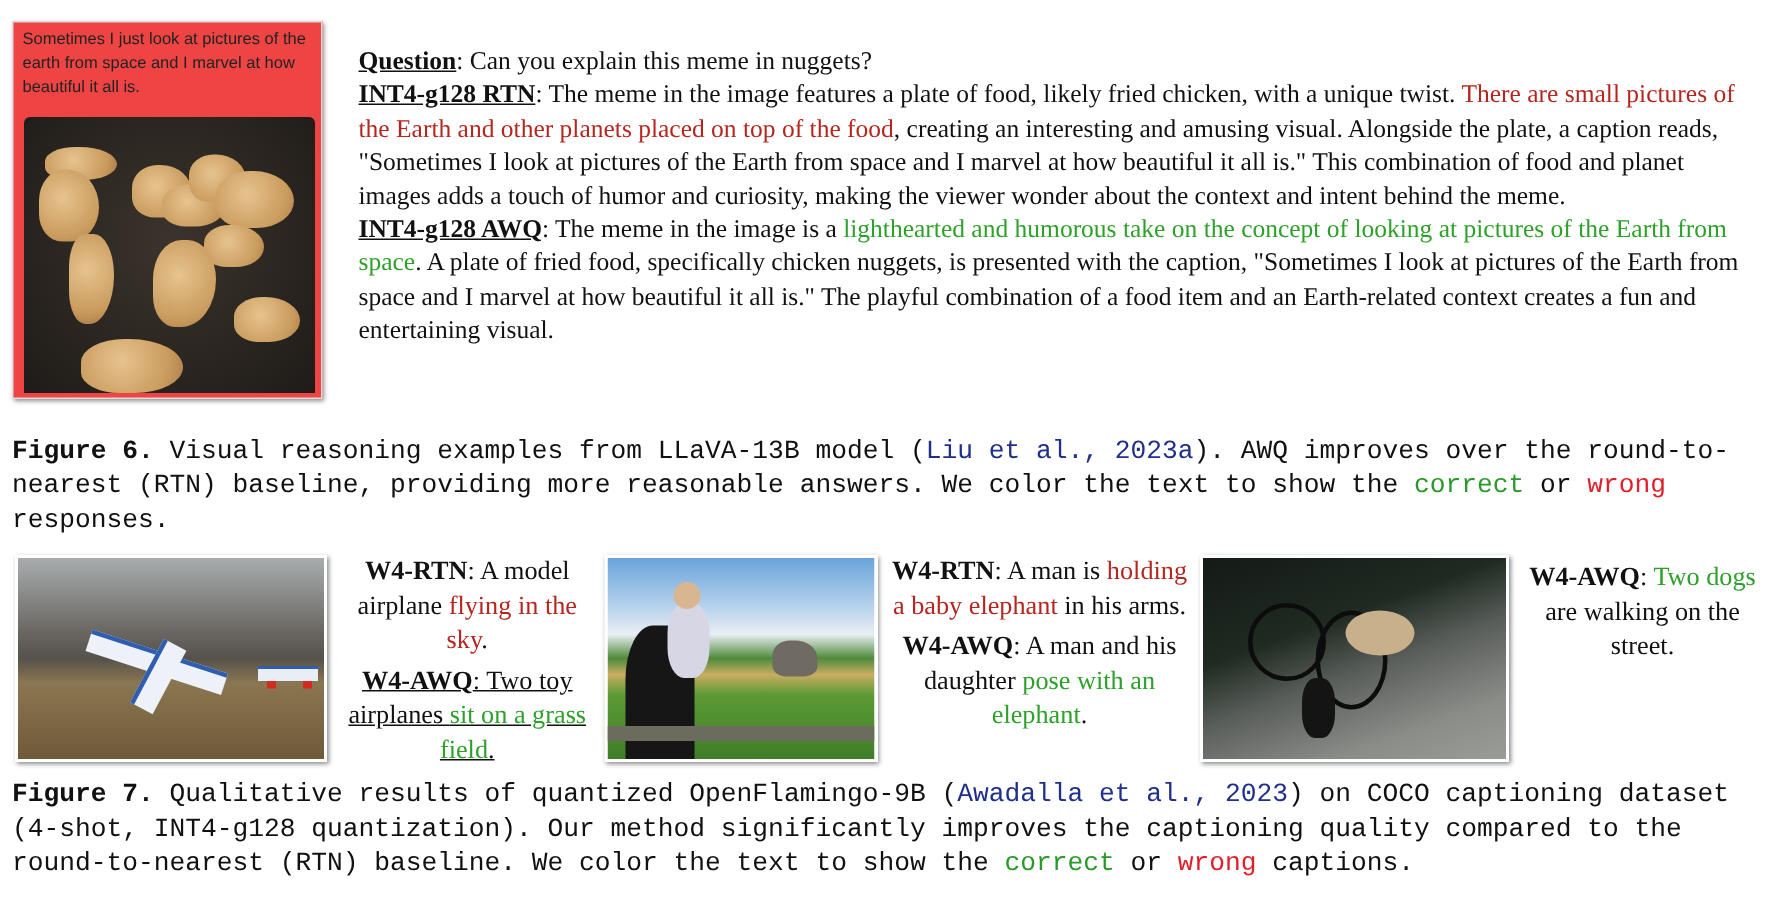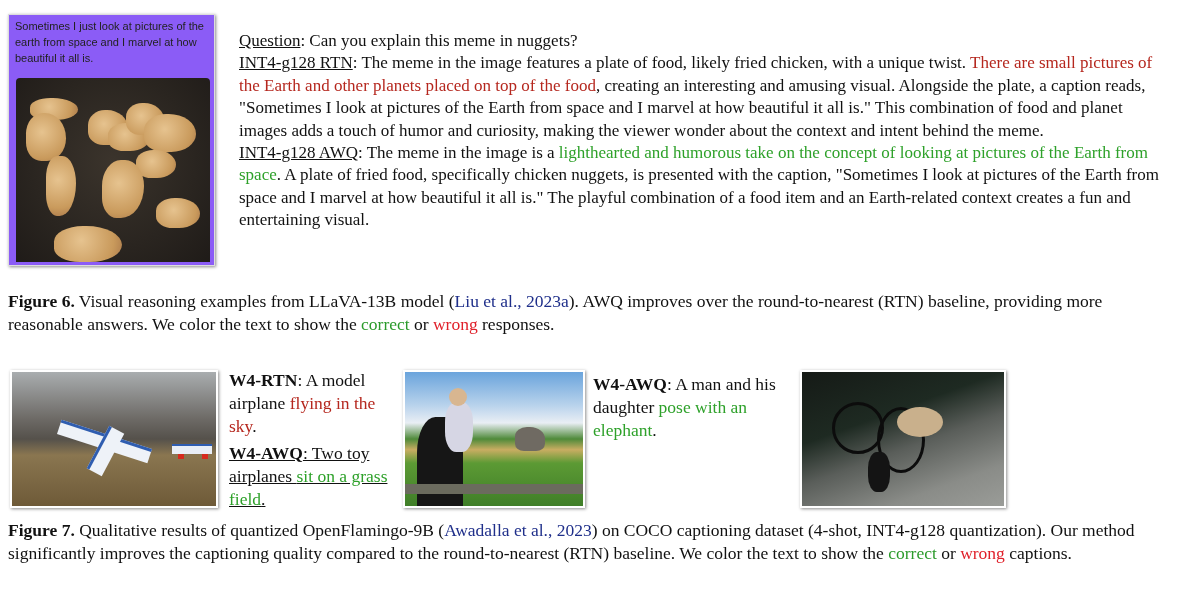--- a/index.html
+++ b/index.html
@@ -3,43 +3,43 @@
 <meta charset="utf-8">
 <style>
   html, body { margin: 0; padding: 0; background: #ffffff; }
   body { width: 1179px; height: 615px; position: relative; overflow: hidden;
          font-family: "Liberation Serif", "DejaVu Serif", serif; color: #111; }
   .red { color: #b5271e; }
   .green { color: #2ea12a; }
   .cap-red { color: #e0202a; }
   .cap-green { color: #2a9a2a; }
   .cite { color: #1f2f8a; }
-  b.u { text-decoration: underline; font-weight: normal; }
+  b.u { text-decoration: underline; font-weight: bold; }
 
   
   .meme { position: absolute; left: 8px; top: 14px; width: 207px; height: 252px;
-          background: #8b5cf6; box-shadow: 1px 1px 3px rgba(0,0,0,0.45); border: 1px solid #ddd; box-sizing: border-box; }
+          background: #ef4444; box-shadow: 1px 1px 3px rgba(0,0,0,0.45); border: 1px solid #ddd; box-sizing: border-box; }
   .meme-text { position: absolute; left: 6px; top: 3px; width: 200px;
                font-family: "Liberation Sans", "DejaVu Sans", sans-serif; font-size: 11px; line-height: 16px; color: #222; }
   .meme-img { position: absolute; left: 7px; top: 63px; width: 194px; height: 184px; border-radius: 4px 4px 0 0;
               background: radial-gradient(ellipse at 50% 45%, #3b342c 0%, #2a2520 60%, #1f1b18 100%); overflow: hidden; }
   .nug { position: absolute; background: radial-gradient(circle at 40% 40%, #e6c38f, #c99a5c 70%, #a9784a);
          border-radius: 45% 55% 50% 40%; }
 
   
   .qa { position: absolute; left: 239px; top: 30px; width: 930px; font-size: 17px; line-height: 22.4px; }
   .qa p { margin: 0; }
 
-  .caption { position: absolute; left: 8px; font-size: 17.5px; line-height: 23px; width: 1165px; }
+  .caption { position: absolute; left: 8px; font-size: 17.5px; line-height: 23px; width: 1165px; font-family: Liberation Mono, monospace; }
   .caption b { font-weight: bold; }
 
   
   .photo { position: absolute; box-shadow: 1px 1px 3px rgba(0,0,0,0.45); border: 2px solid #fff; overflow: hidden; }
   .ex-text { position: absolute; font-size: 17.5px; line-height: 23px; }
-  .ex-text p { margin: 0 0 0 0; }
+  .ex-text p { margin: 0 0 0 0; text-align: center; }
   .ex-text p + p { margin-top: 0; }
 </style>
 </head>
 <body>
 
 <div class="meme">
   <div class="meme-text">Sometimes I just look at pictures of the earth from space and I marvel at how beautiful it all is.</div>
   <div class="meme-img">
     <div class="nug" style="left:14px;top:20px;width:48px;height:22px;"></div>
     <div class="nug" style="left:10px;top:35px;width:40px;height:48px;"></div>
@@ -84,27 +84,29 @@
 </div>
 
 <div class="photo" style="left:403px;top:370px;width:178px;height:134px;background:linear-gradient(180deg,#6aa4dc 0%,#b9d3ec 25%,#e9eef4 38%,#4f8a3a 50%,#c9ad62 58%,#5c9a34 68%,#3f7e28 100%);">
   <div style="position:absolute;left:110px;top:55px;width:30px;height:24px;background:#6f6a62;border-radius:40% 50% 30% 30%;"></div>
   <div style="position:absolute;left:12px;top:45px;width:46px;height:90px;background:#161616;border-radius:40% 40% 0 0;"></div>
   <div style="position:absolute;left:40px;top:30px;width:28px;height:50px;background:#d6d6e4;border-radius:40%;"></div>
   <div style="position:absolute;left:44px;top:16px;width:18px;height:18px;background:#d8b690;border-radius:50%;"></div>
   <div style="position:absolute;left:0;top:112px;width:178px;height:10px;background:#6b6b5e;"></div>
 </div>
 <div class="ex-text" style="left:593px;top:369px;width:200px;">
+  <p><b>W4-RTN</b><span>: A man is </span><span class="red">holding a baby elephant</span><span> in his arms.</span></p>
   <p style="margin-top:4px;"><b>W4-AWQ</b><span>: A man and his daughter </span><span class="green">pose with an elephant</span><span>.</span></p>
 </div>
 
 <div class="photo" style="left:800px;top:370px;width:202px;height:134px;background:linear-gradient(160deg,#151a16 0%,#1e2a22 35%,#5a5e5a 55%,#8a8c88 80%,#9a9c98 100%);">
   <div style="position:absolute;left:30px;top:30px;width:46px;height:46px;border:3px solid #0c0c0c;border-radius:50%;"></div>
   <div style="position:absolute;left:75px;top:35px;width:42px;height:60px;border:3px solid #0c0c0c;border-radius:50%;"></div>
   <div style="position:absolute;left:95px;top:35px;width:46px;height:30px;background:#c9b08c;border-radius:50%;"></div>
   <div style="position:absolute;left:66px;top:80px;width:22px;height:40px;background:#141414;border-radius:40%;"></div>
 </div>
 <div class="ex-text" style="left:1015px;top:369px;width:160px;">
+  <p style="margin-top:4px;"><b>W4-AWQ</b><span>: </span><span class="green">Two dogs</span><span> are walking on the street.</span></p>
 </div>
 
 <div class="caption" style="top:519px;">
   <b>Figure 7.</b><span> Qualitative results of quantized OpenFlamingo-9B (</span><span class="cite">Awadalla et al., 2023</span><span>) on COCO captioning dataset (4-shot, INT4-g128 quantization). Our method significantly improves the captioning quality compared to the round-to-nearest (RTN) baseline. We color the text to show the </span><span class="cap-green">correct</span><span> or </span><span class="cap-red">wrong</span><span> captions.</span>
 </div>
 
 </body></html>

